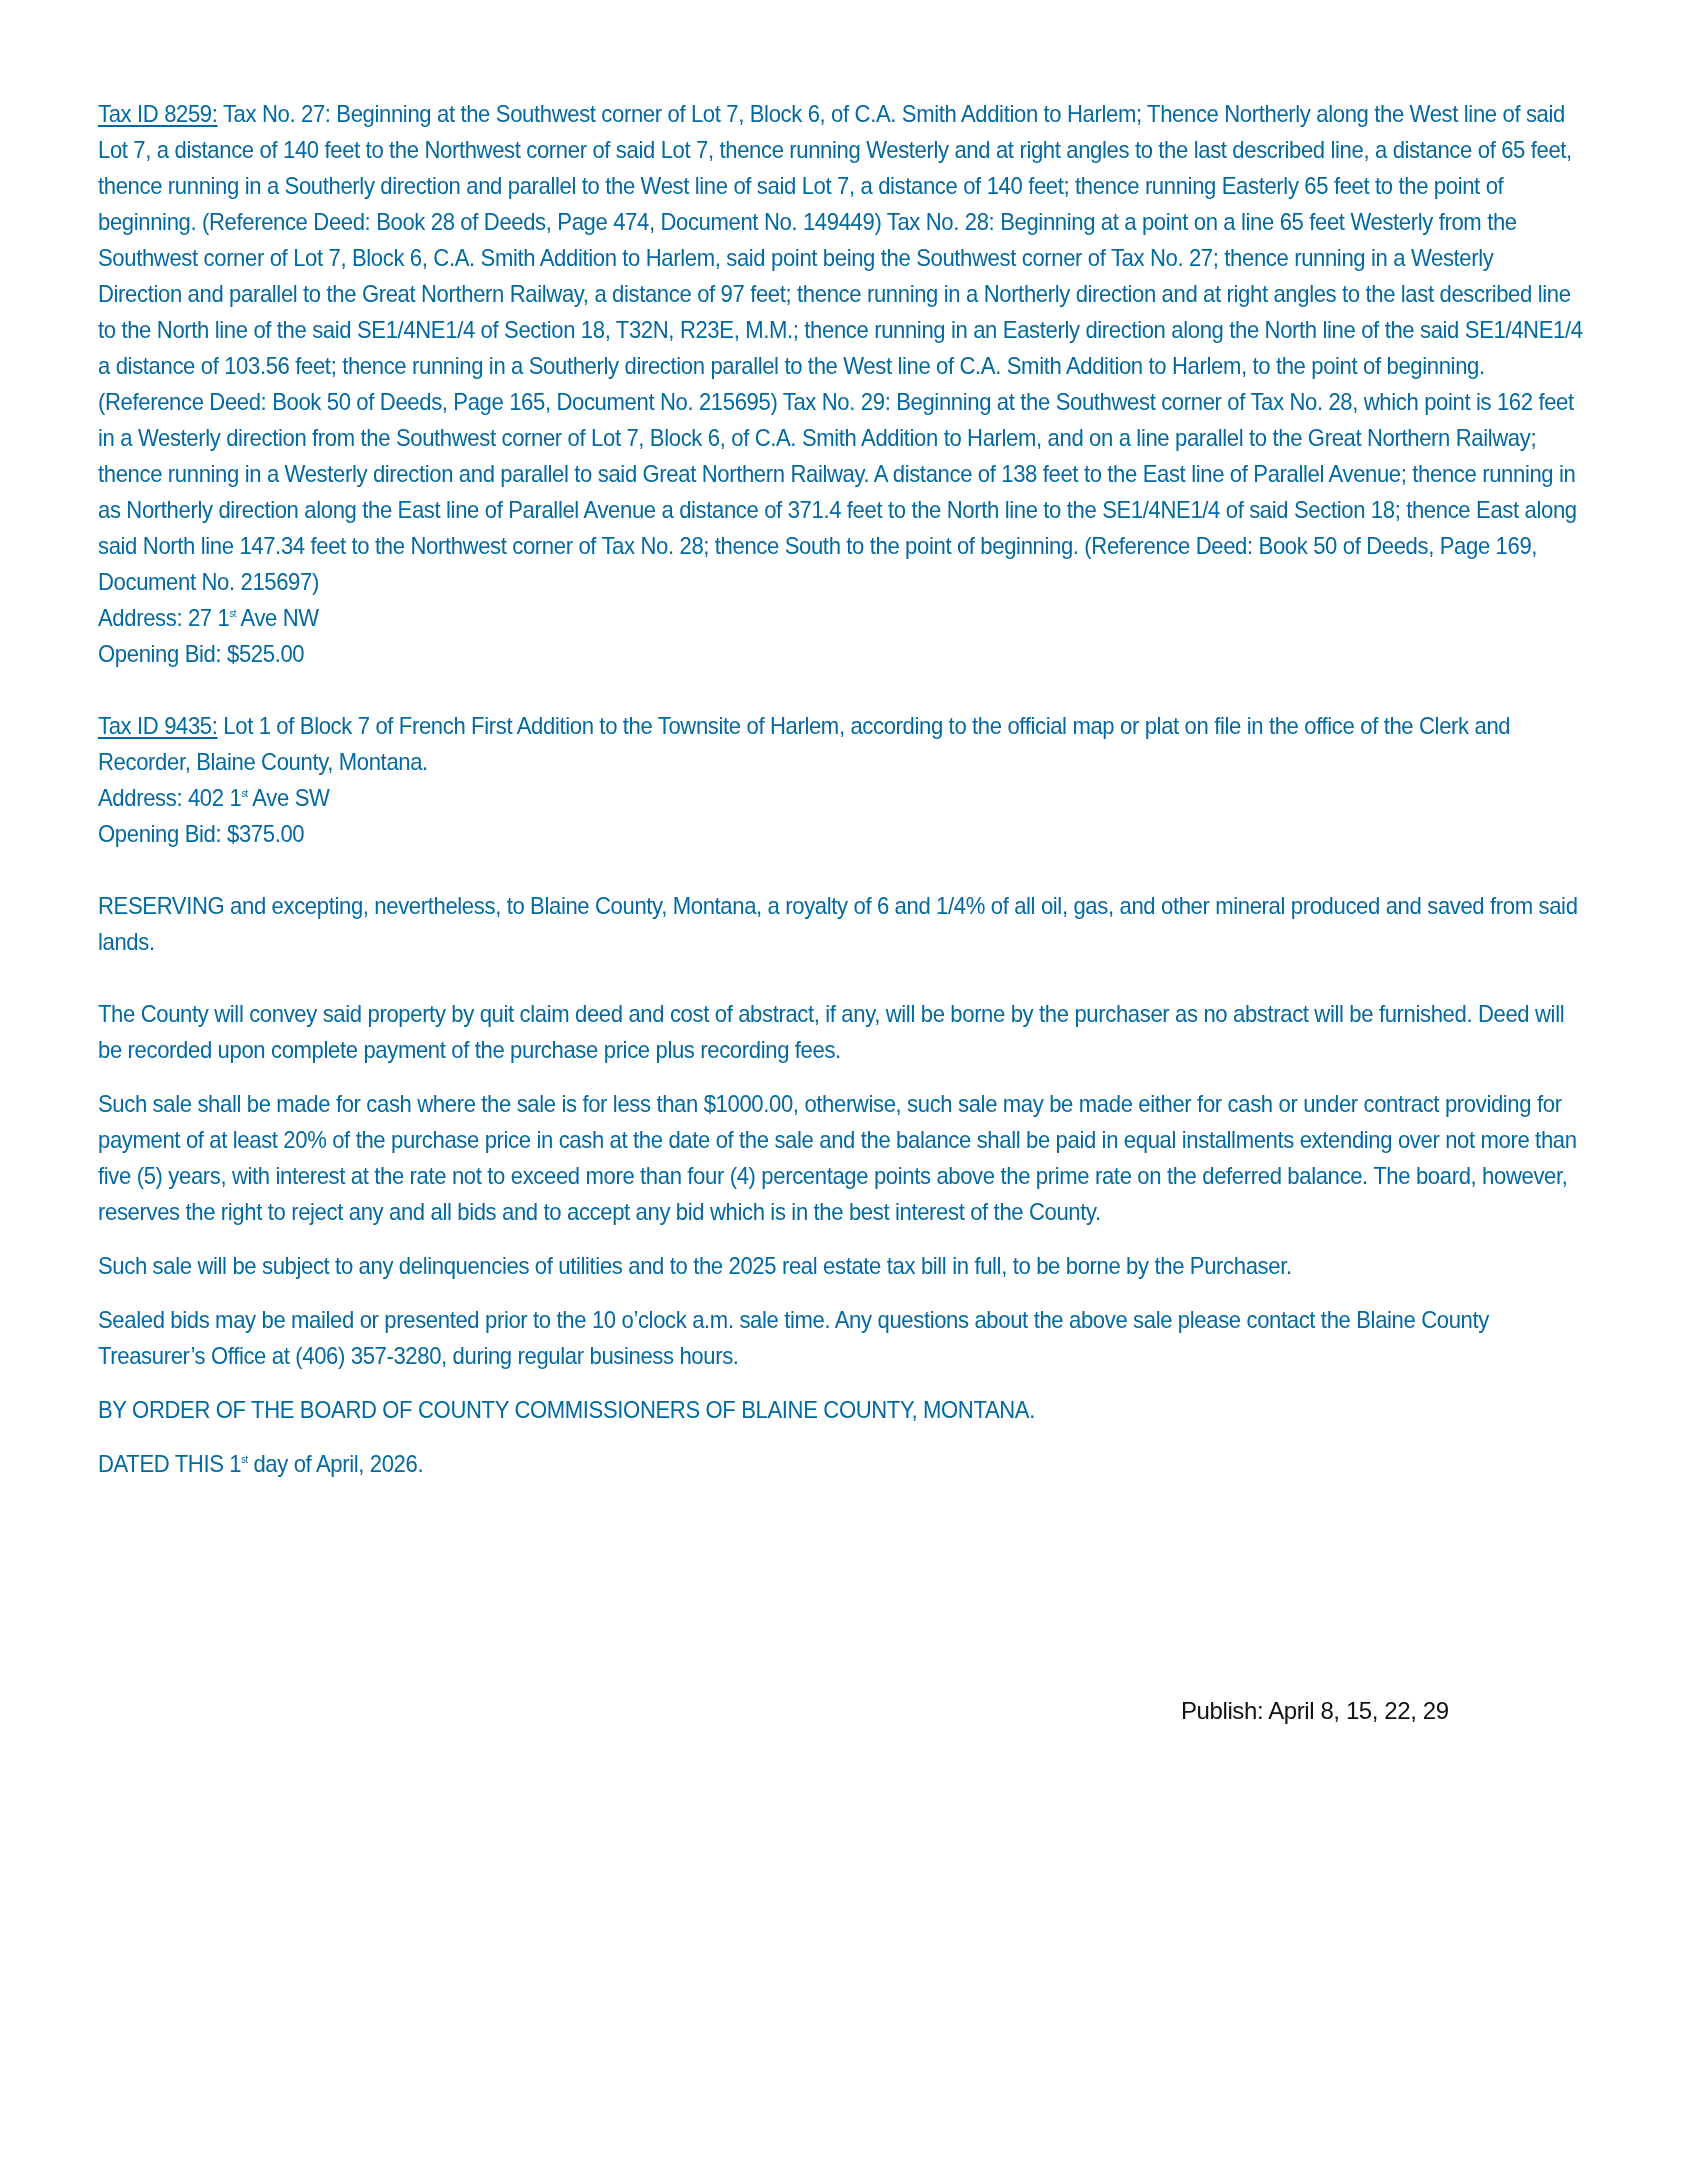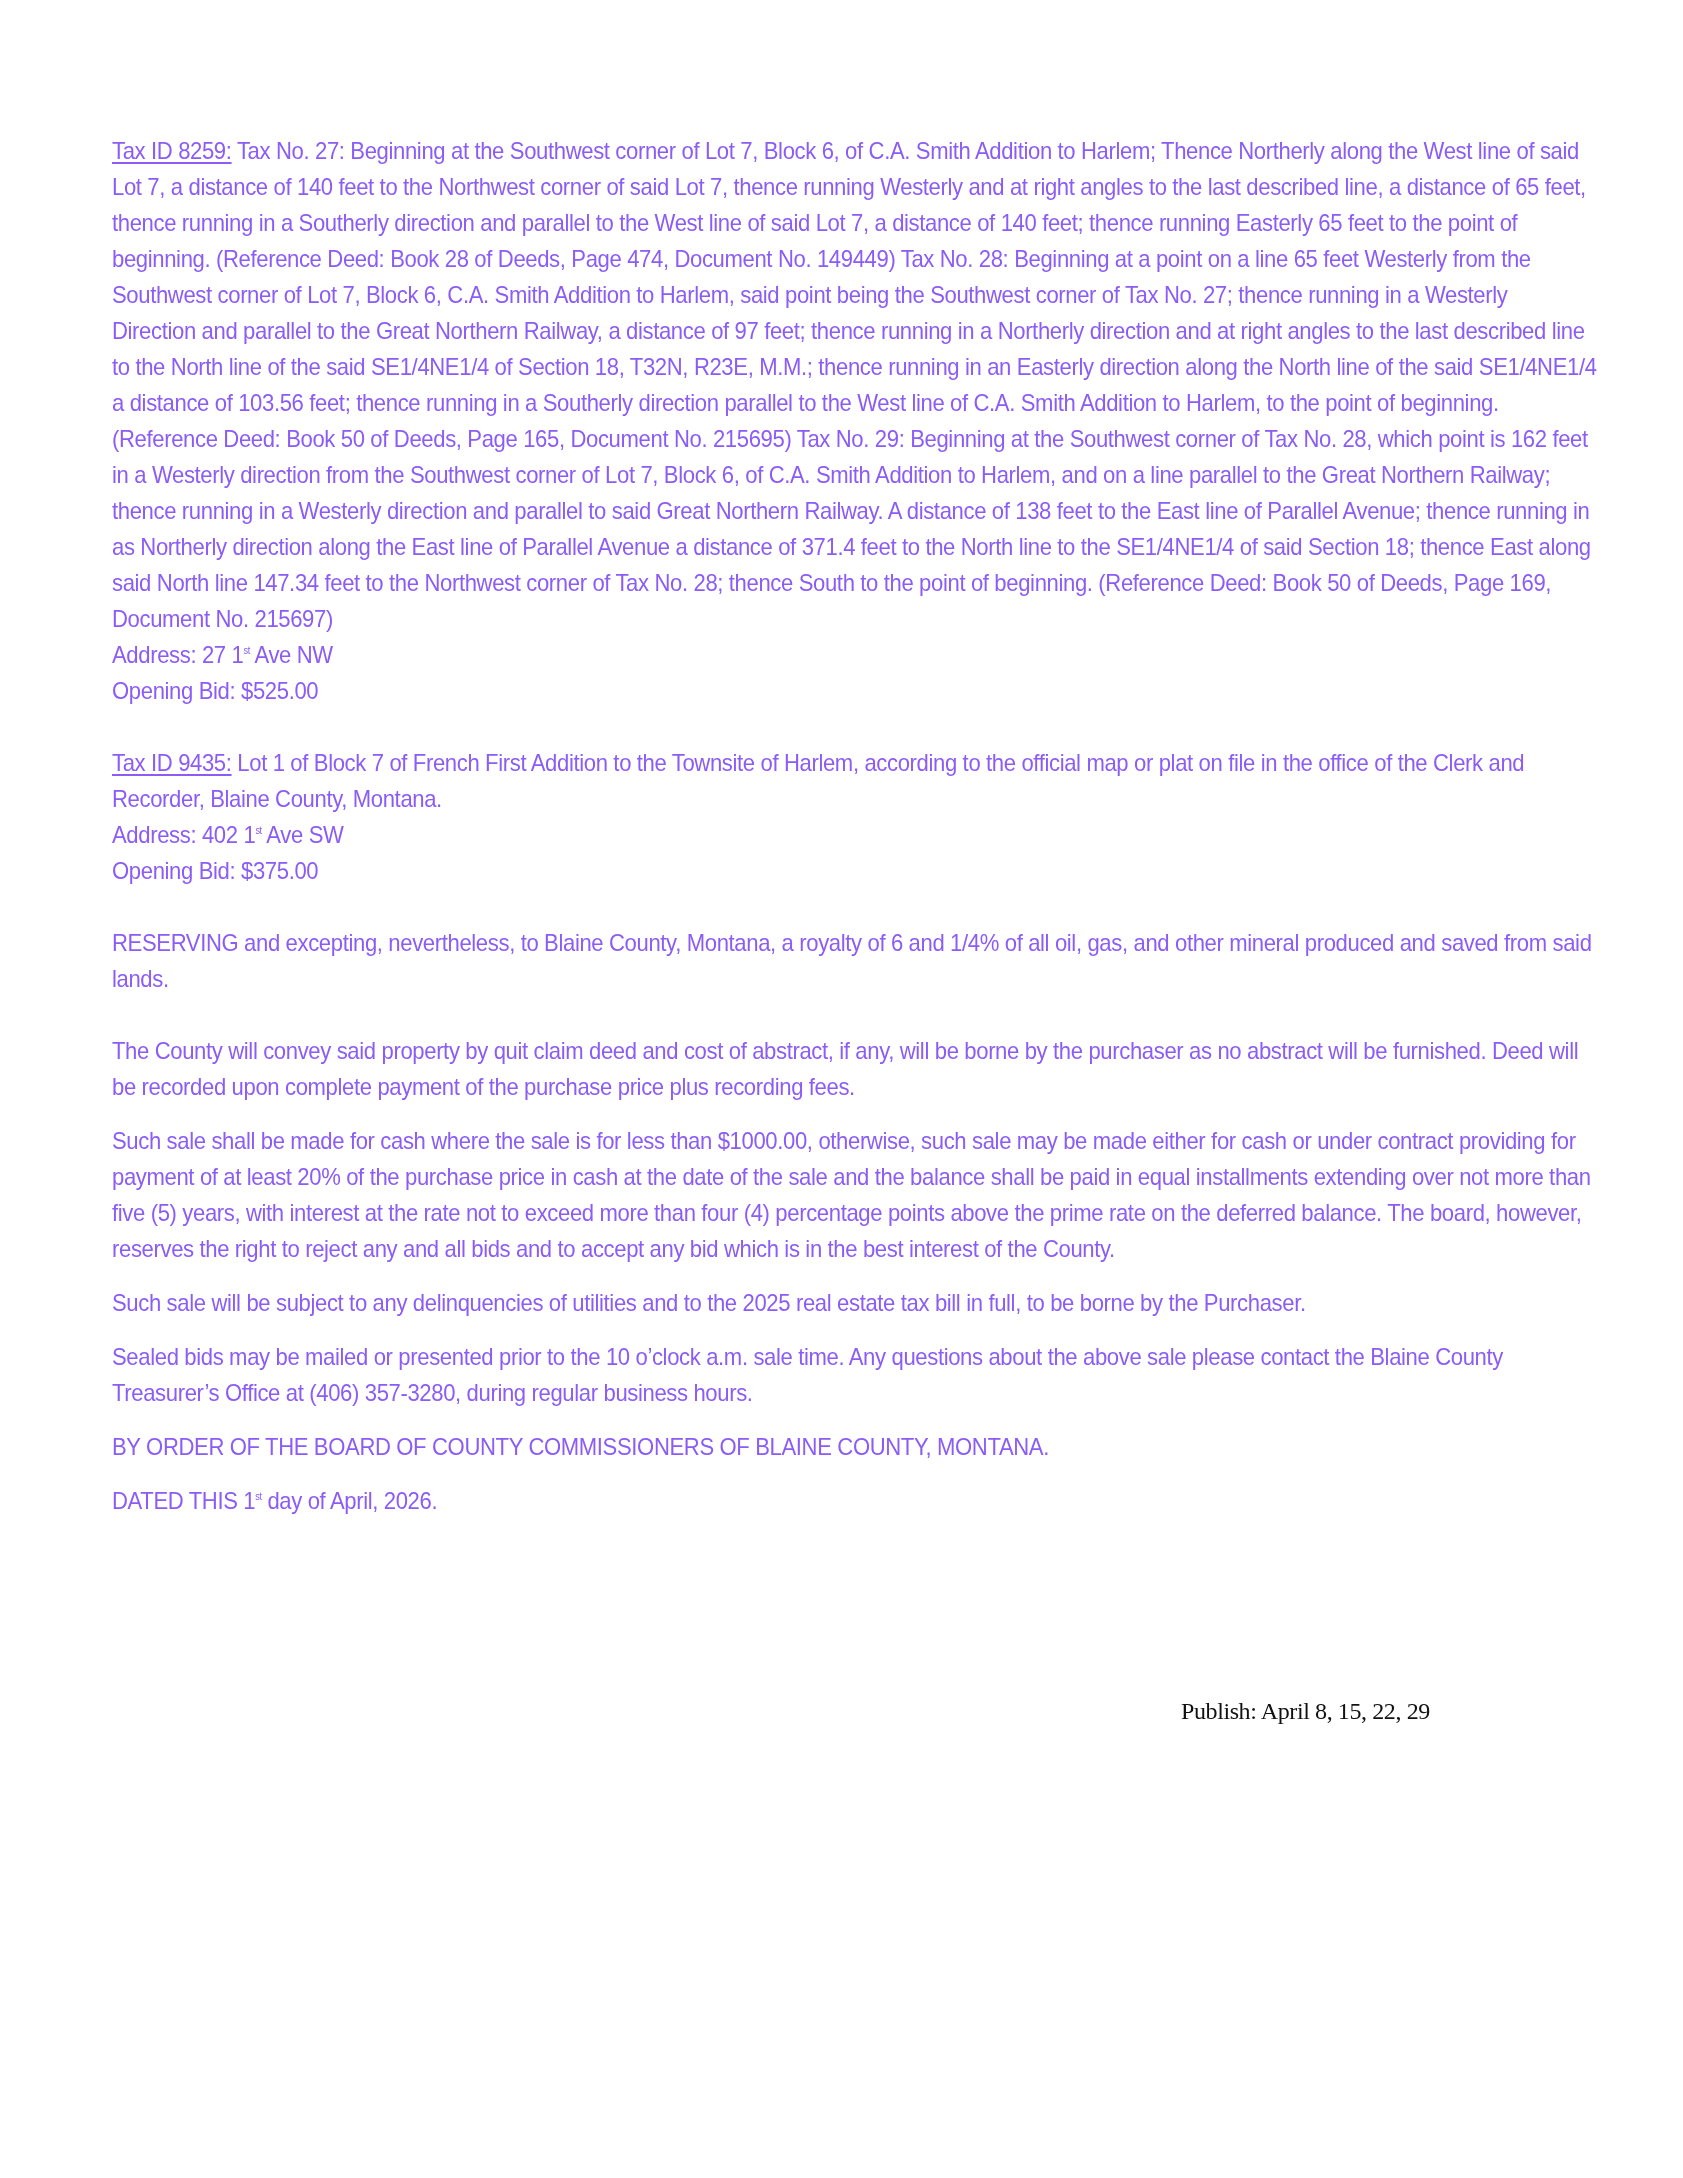--- a/index.html
+++ b/index.html
@@ -1,31 +1,30 @@
 <!DOCTYPE html>
 <html><head>
 <meta charset="utf-8">
 <style>
   html, body { margin:0; padding:0; background:#ffffff; }
   body { width:1683px; height:2178px; position:relative; overflow:hidden; }
   .page {
-    position:absolute; left:112px; top:96px; width:1485px;
+    position:absolute; left:98px; top:96px; width:1485px;
     font-family:"Liberation Sans Narrow","Liberation Sans", sans-serif;
-    font-size:24px; line-height:36px; color:#8b5cf6;
+    font-size:24px; line-height:36px; color:#0369a1;
     letter-spacing:-0.4px;
-    margin-top:37px;
   }
   .page p { margin:0; }
   .u { text-decoration:underline; text-underline-offset:3px; }
   sup { font-size:10px; line-height:0; vertical-align:9px; }
   .gap-lg { height:36px; }
   .gap-sm { height:18px; }
   .publish {
     position:absolute; left:1181px; top:1693px;
-    font-family:Liberation Serif, serif; font-size:24px; line-height:36px;
+    font-family:Liberation Sans, sans-serif; font-size:24px; line-height:36px;
     color:#111111; letter-spacing:-0.4px;
   }
   .narrow { transform:scaleX(0.92); transform-origin:left top; width:1614px; }
 </style>
 </head>
 <body>
 
 <div class="page">
   <div class="narrow">
 

